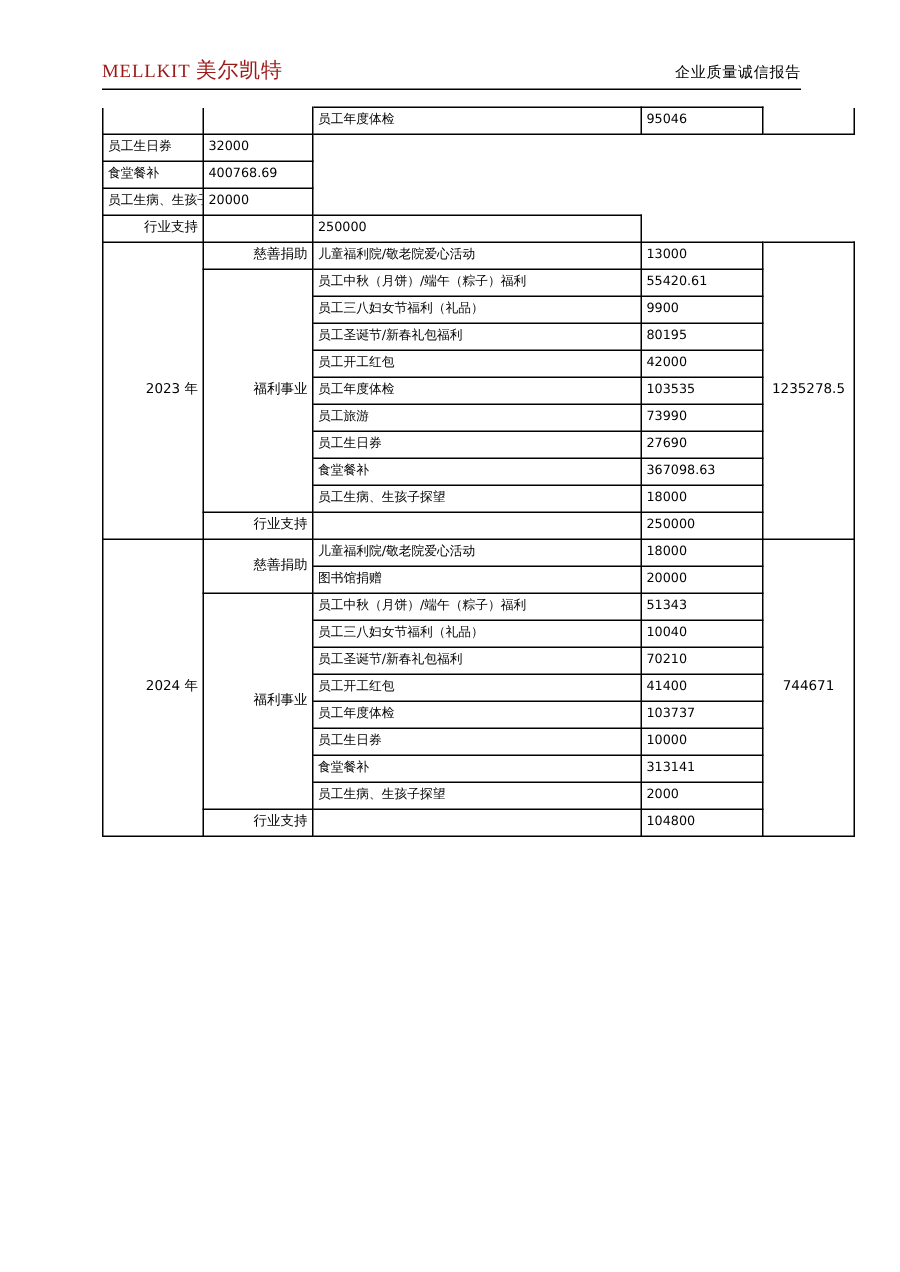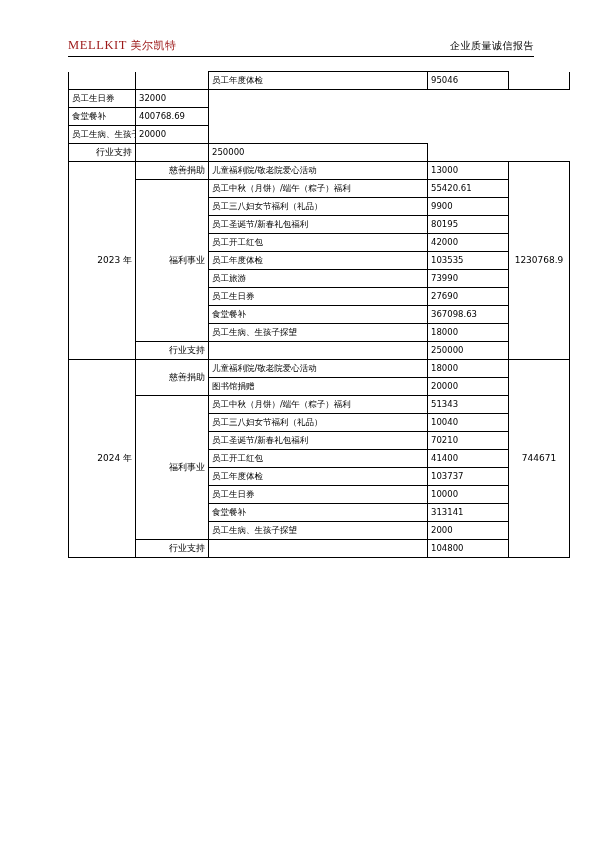--- a/index.html
+++ b/index.html
@@ -35,21 +35,21 @@
   }
   .brand {
     font-family: "Liberation Serif", serif;
     font-size: 12.5px;
     color: #9c1818;
     letter-spacing: 0.6px;
     white-space: nowrap;
   }
   .brand .brand-cn {
     font-family: "DejaVu Sans", sans-serif;
-    font-size: 11px;
+    font-size: 14px;
     color: #9c1818;
     letter-spacing: 0.5px;
   }
   .header-right {
     font-family: "DejaVu Sans", sans-serif;
     font-size: 10px;
     color: #000;
     letter-spacing: 0.5px;
     white-space: nowrap;
   }
@@ -160,21 +160,21 @@
           <td class="c-cat">行业支持</td>
           <td class="c-item"></td>
           <td class="c-amt">250000</td>
         </tr>
 
         <tr>
           <td class="c-year" rowspan="11">2023 年</td>
           <td class="c-cat">慈善捐助</td>
           <td class="c-item">儿童福利院/敬老院爱心活动</td>
           <td class="c-amt">13000</td>
-          <td class="c-total" rowspan="11">1230768.9</td>
+          <td class="c-total" rowspan="11">1235278.5</td>
         </tr>
 
         <tr>
           <td class="c-cat" rowspan="9">福利事业</td>
           <td class="c-item">员工中秋（月饼）/端午（粽子）福利</td>
           <td class="c-amt">55420.61</td>
         </tr>
         <tr>
           <td class="c-item">员工三八妇女节福利（礼品）</td>
           <td class="c-amt">9900</td>

